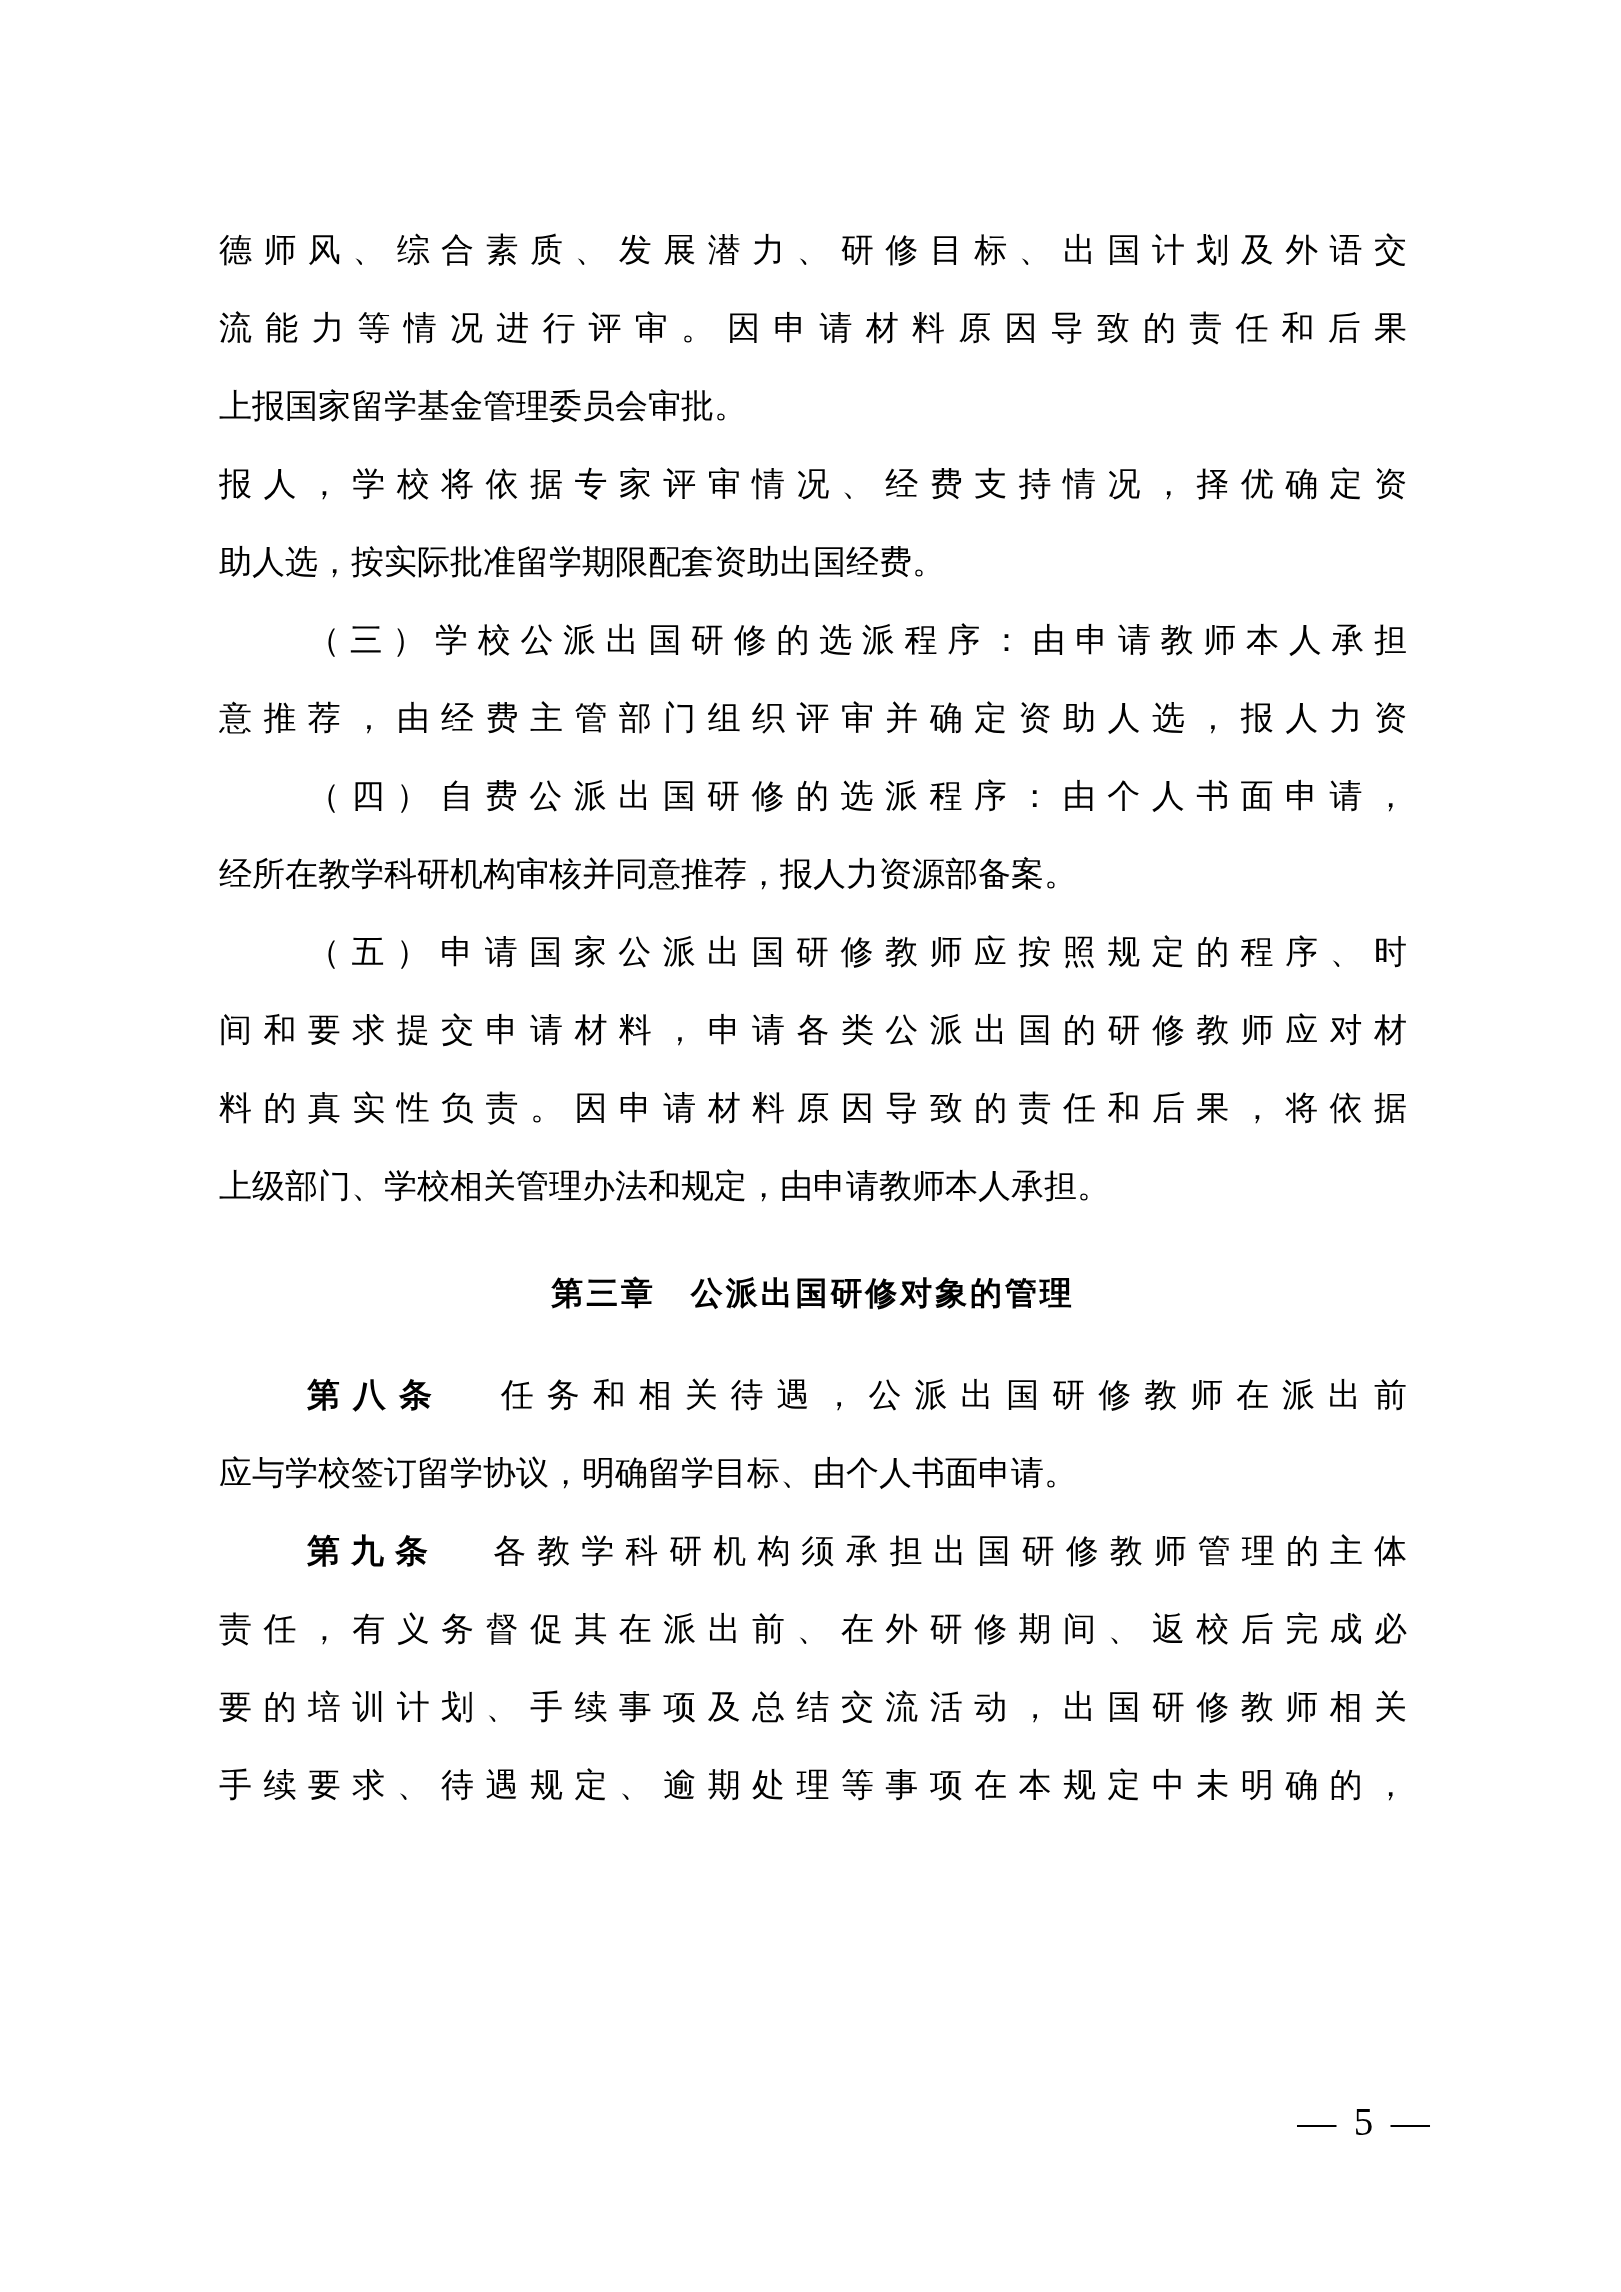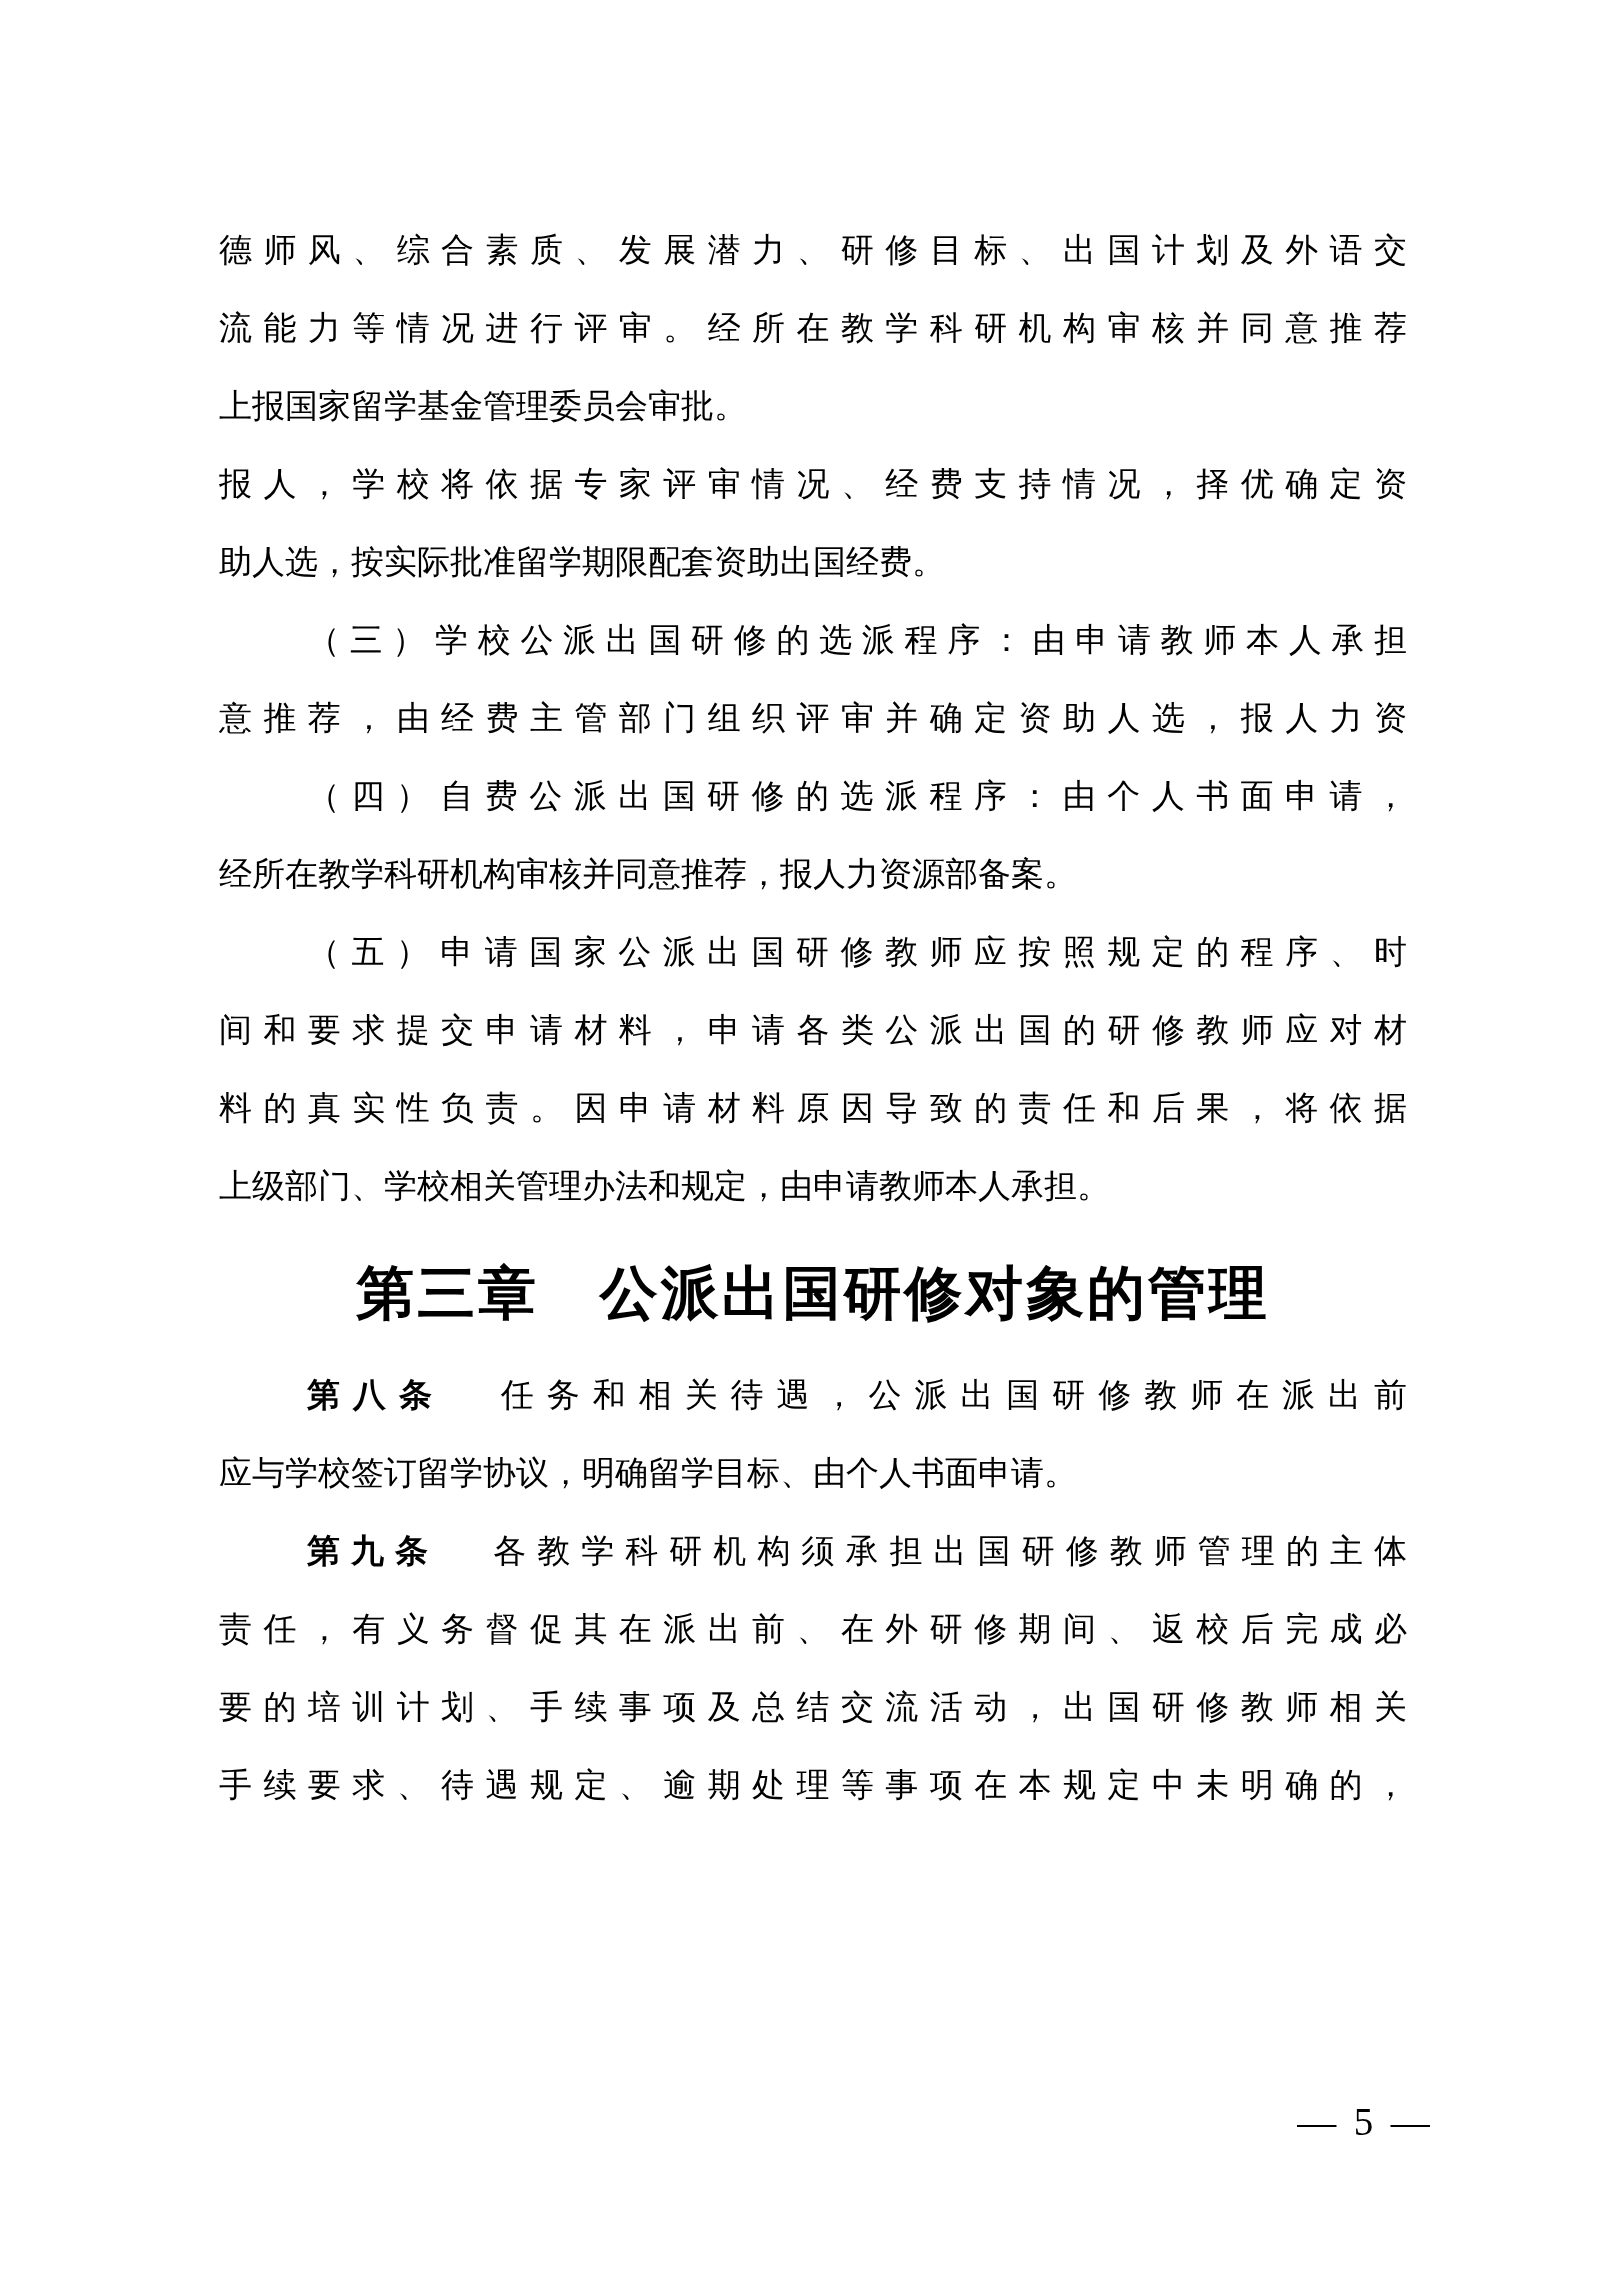--- a/index.html
+++ b/index.html
@@ -41,21 +41,21 @@
   .term-gap {
     display: inline-block;
     width: 43px;
     height: 1px;
   }
   .chapter-heading {
     margin: 29px 0 23.5px 0;
     height: 78px;
     line-height: 78px;
     text-align: center;
-    font-size: 58px;
+    font-size: 32px;
     letter-spacing: 2.9px;
     font-family: "Liberation Sans", "DejaVu Sans", sans-serif;
     font-weight: bold;
   }
   .page-number {
     position: absolute;
     left: 1292px;
     top: 2096px;
     width: 147px;
     text-align: center;
@@ -64,21 +64,21 @@
     letter-spacing: 3.9px;
     font-family: "Liberation Serif", "DejaVu Serif", serif;
   }
 </style>
 </head>
 <body>
 
 <div class="page">
   <main class="text-block">
       <div class="line justify">德师风、综合素质、发展潜力、研修目标、出国计划及外语交</div>
-      <div class="line justify">流能力等情况进行评审。经所在教学科研机构审核并同意推荐</div>
+      <div class="line justify">流能力等情况进行评审。因申请材料原因导致的责任和后果</div>
       <div class="line">上报国家留学基金管理委员会审批。</div>
       <div class="line justify">报人，学校将依据专家评审情况、经费支持情况，择优确定资</div>
       <div class="line">助人选，按实际批准留学期限配套资助出国经费。</div>
       <div class="line justify indent">（三）学校公派出国研修的选派程序：由申请教师本人承担</div>
       <div class="line justify">意推荐，由经费主管部门组织评审并确定资助人选，报人力资</div>
       <div class="line justify indent">（四）自费公派出国研修的选派程序：由个人书面申请，</div>
       <div class="line">经所在教学科研机构审核并同意推荐，报人力资源部备案。</div>
       <div class="line justify indent">（五）申请国家公派出国研修教师应按照规定的程序、时</div>
       <div class="line justify">间和要求提交申请材料，申请各类公派出国的研修教师应对材</div>
       <div class="line justify">料的真实性负责。因申请材料原因导致的责任和后果，将依据</div>

